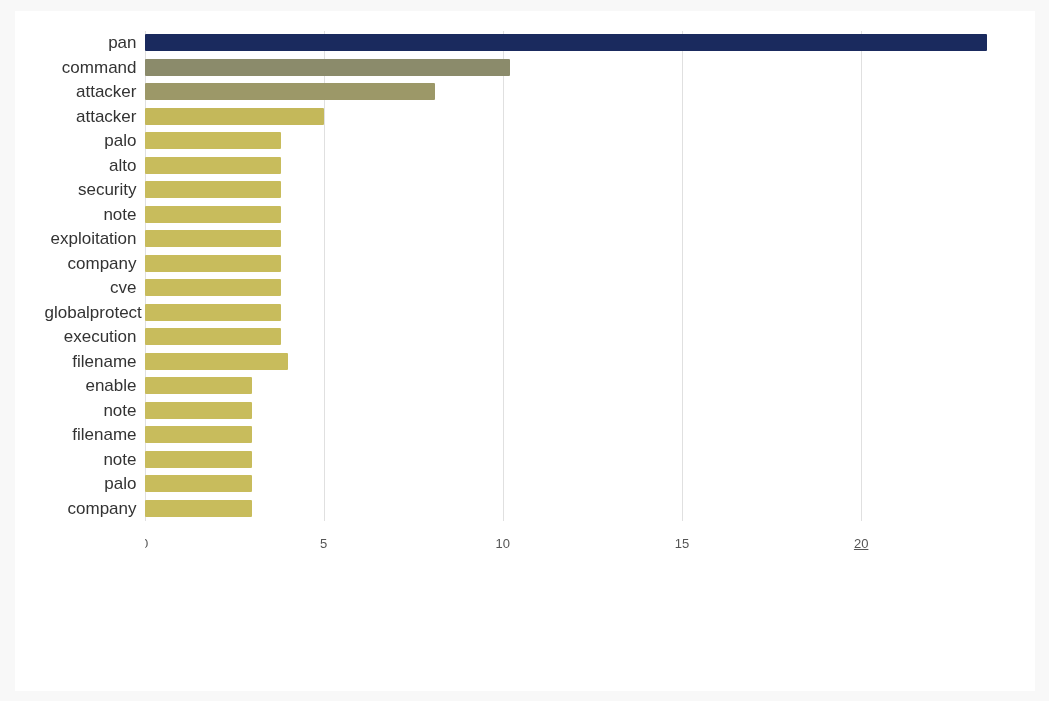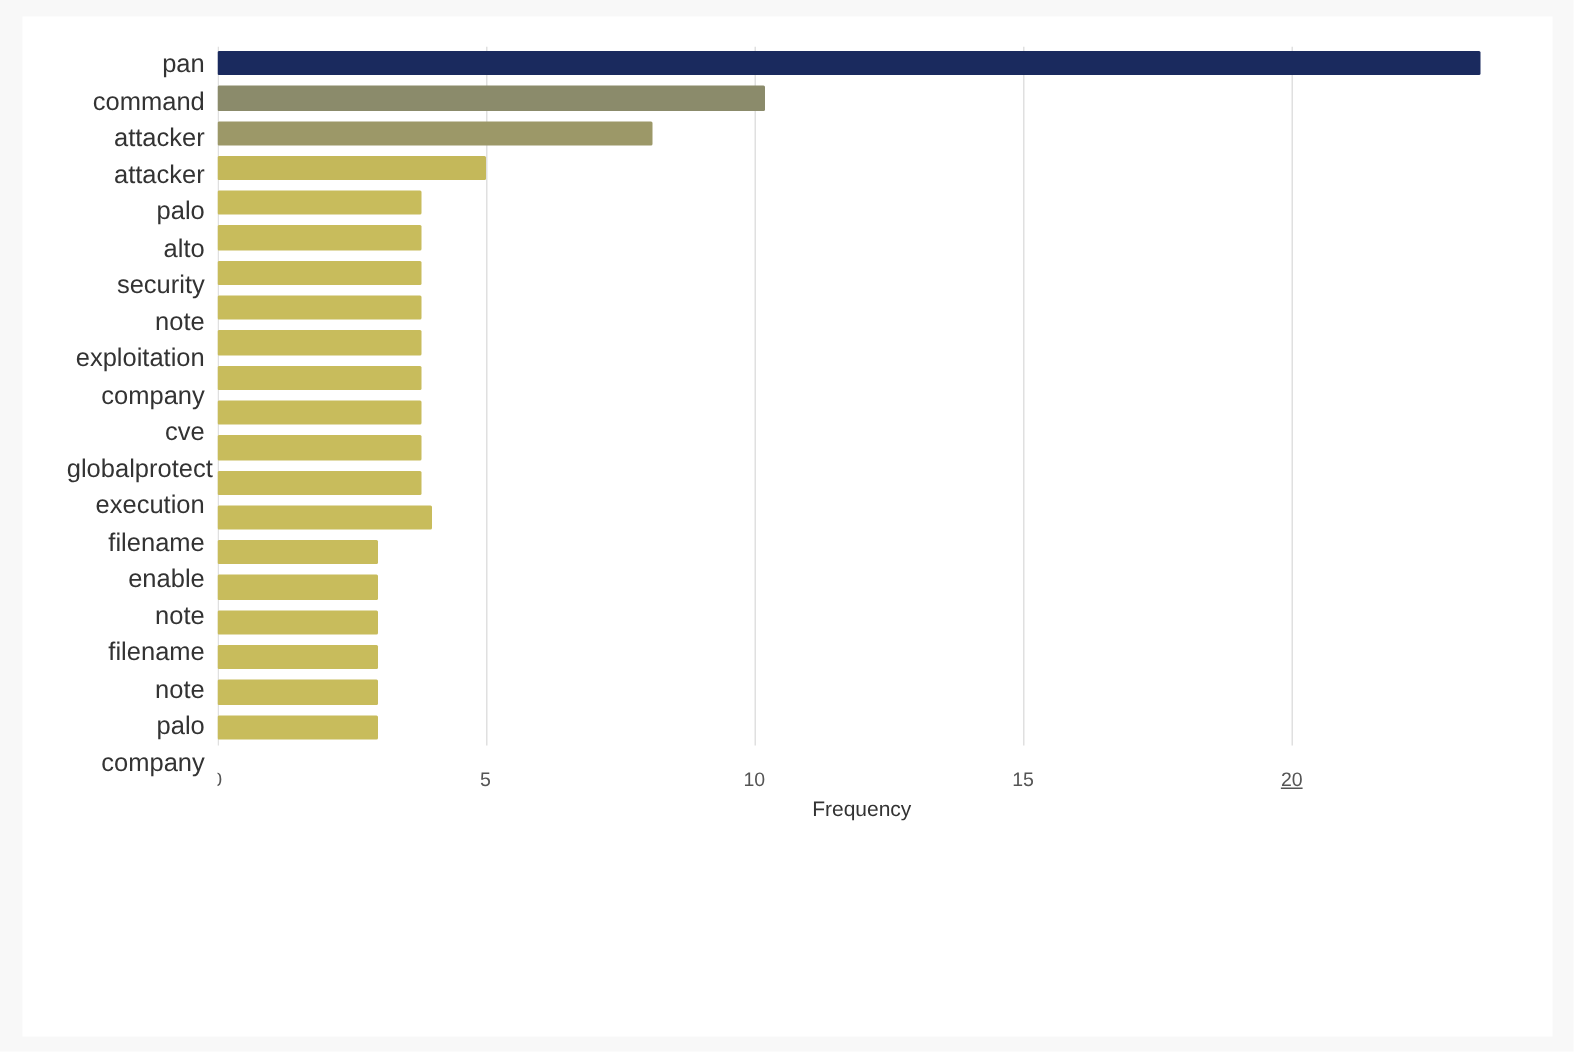--- a/index.html
+++ b/index.html
@@ -198,16 +198,15 @@
               <div class="bar" style="width: 12.5%; background-color: rgb(200, 188, 92);"></div>
             </div>
             <div class="bar-row">
               <div class="bar" style="width: 12.5%; background-color: rgb(200, 188, 92);"></div>
             </div>
             <div class="bar-row">
               <div class="bar" style="width: 12.5%; background-color: rgb(200, 188, 92);"></div>
             </div>
           </div>
         </div>
-      <div class="x-axis-label">Frequency</div>
     </div>
   </div>
 </div>
 
 </body></html>

